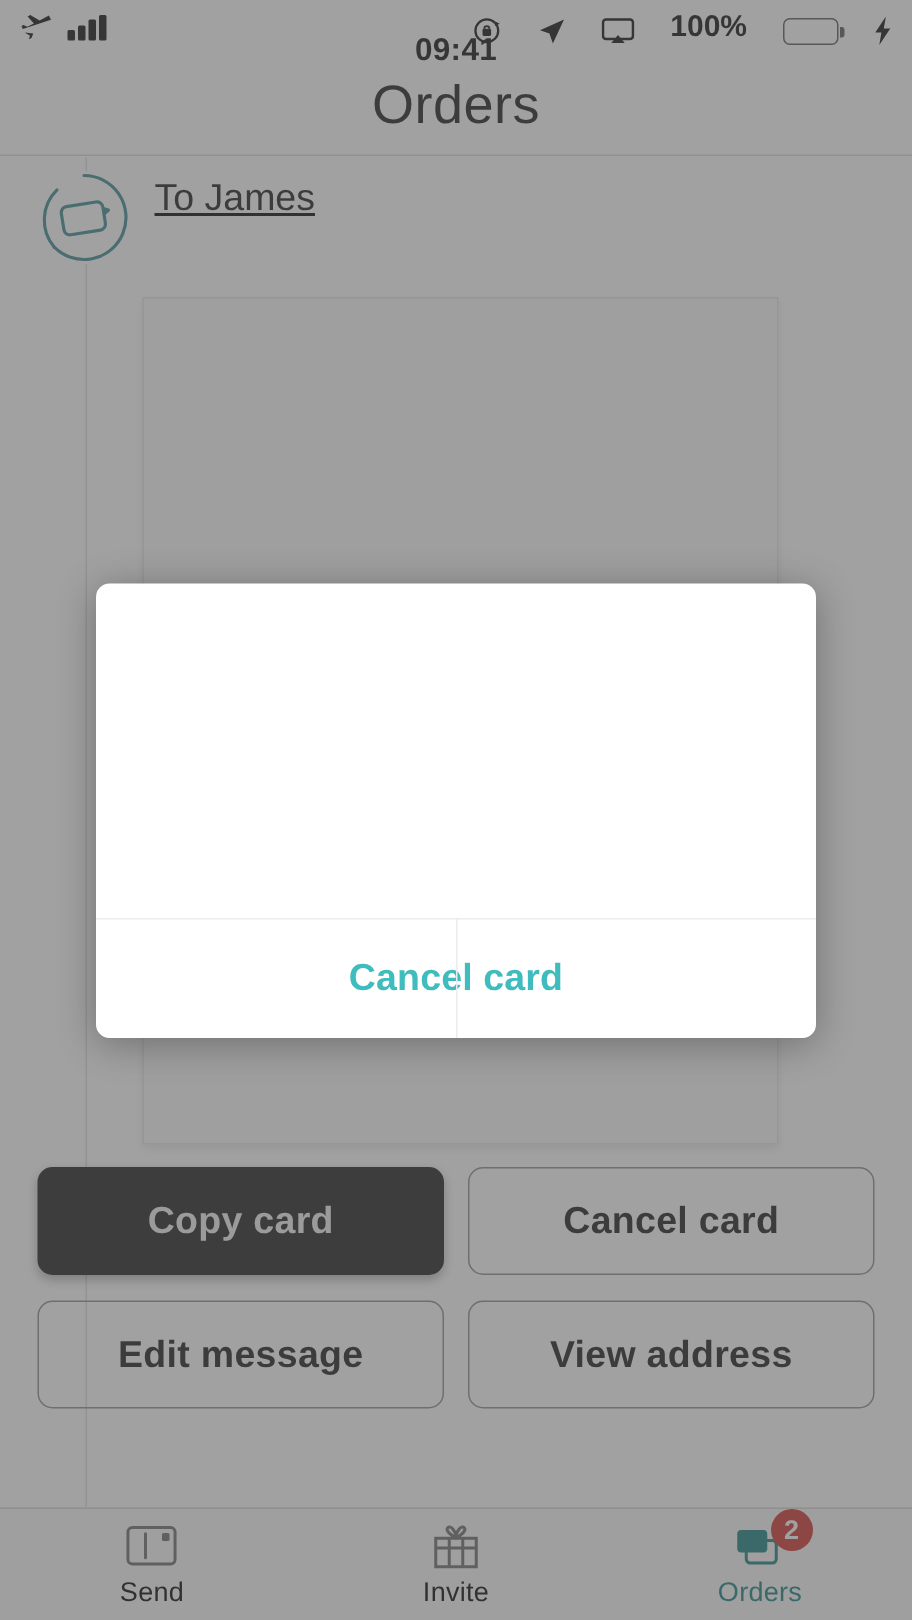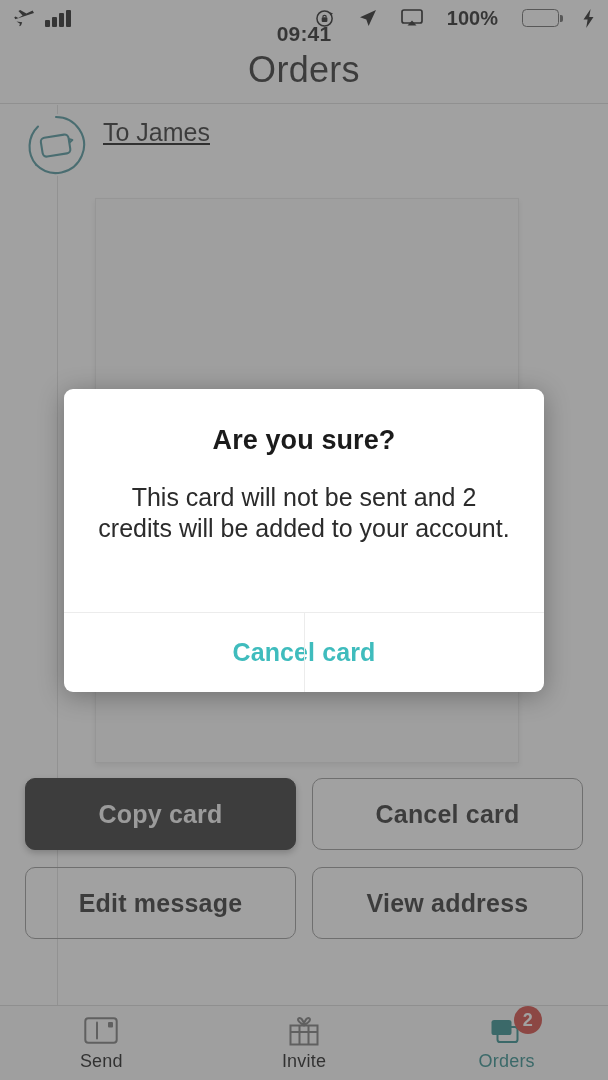--- a/index.html
+++ b/index.html
@@ -51,21 +51,21 @@
     text-align: center;
     font-size: 21px;
     font-weight: bold;
     letter-spacing: .2px;
     color: #0d0d0d;
     margin-top: 32px;
   }
   #status-right {
     margin-left: auto;
     display: flex;
-    align-items: center;
+    align-items: flex-end;
     gap: 24px;
     z-index: 2;
     font-size: 20px;
     font-weight: bold;
     color: #0d0d0d;
   }
   .signal-bars {
     display: flex;
     align-items: flex-end;
     gap: 2.5px;
@@ -464,23 +464,19 @@
         <span class="tab-label">Orders</span>
       </div>
 
 
     </div>
   </div>
 
   <div id="scrim"></div>
 
   <div id="dialog">
-    <div id="dialog-body">
-      <div id="dialog-title">Are you sure?</div>
-      <div id="dialog-message">This card will not be sent and 2 credits will be added to your account.</div>
-    </div>
     <div id="dialog-actions">
       <button class="dialog-btn">Cancel card</button>
       <div id="dialog-divider"></div>
     </div>
   </div>
 
 </div>
 
 </body></html>

